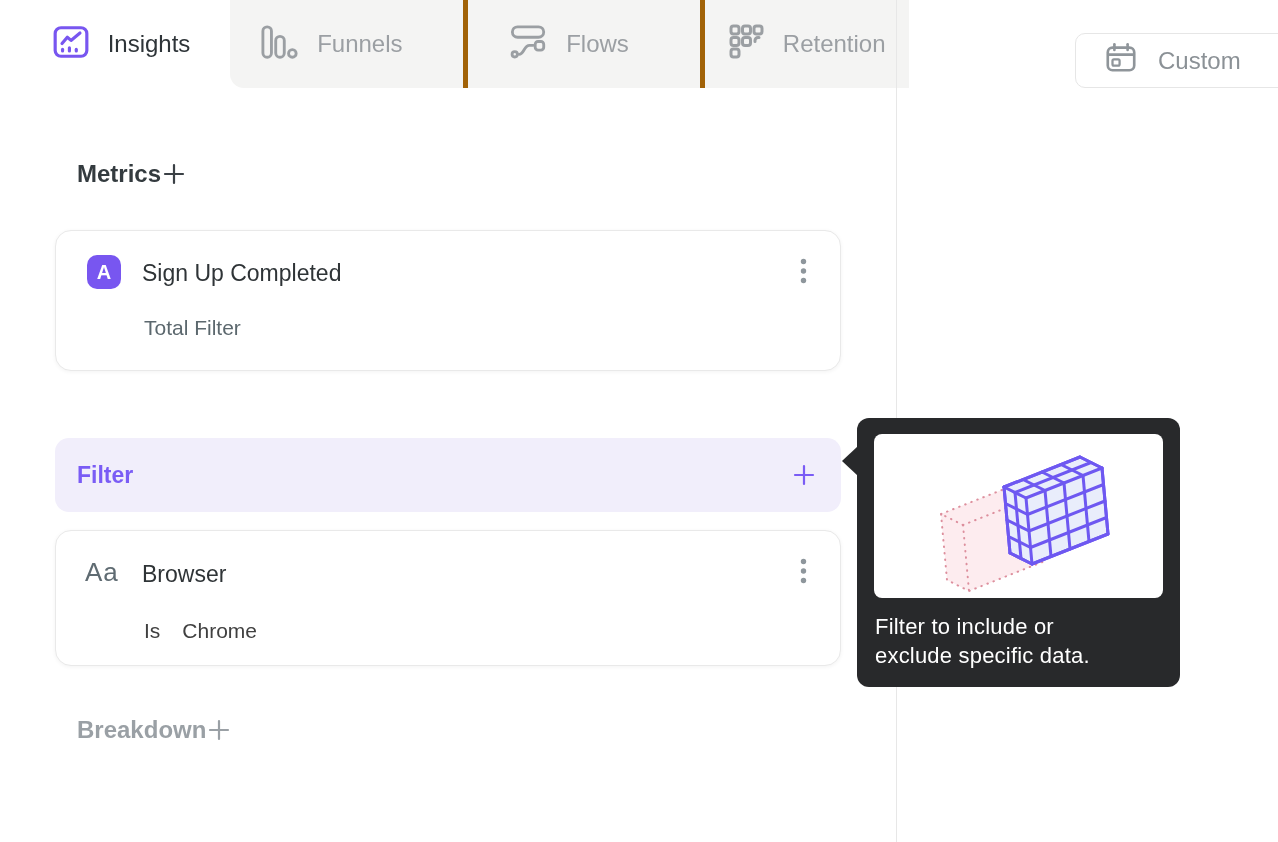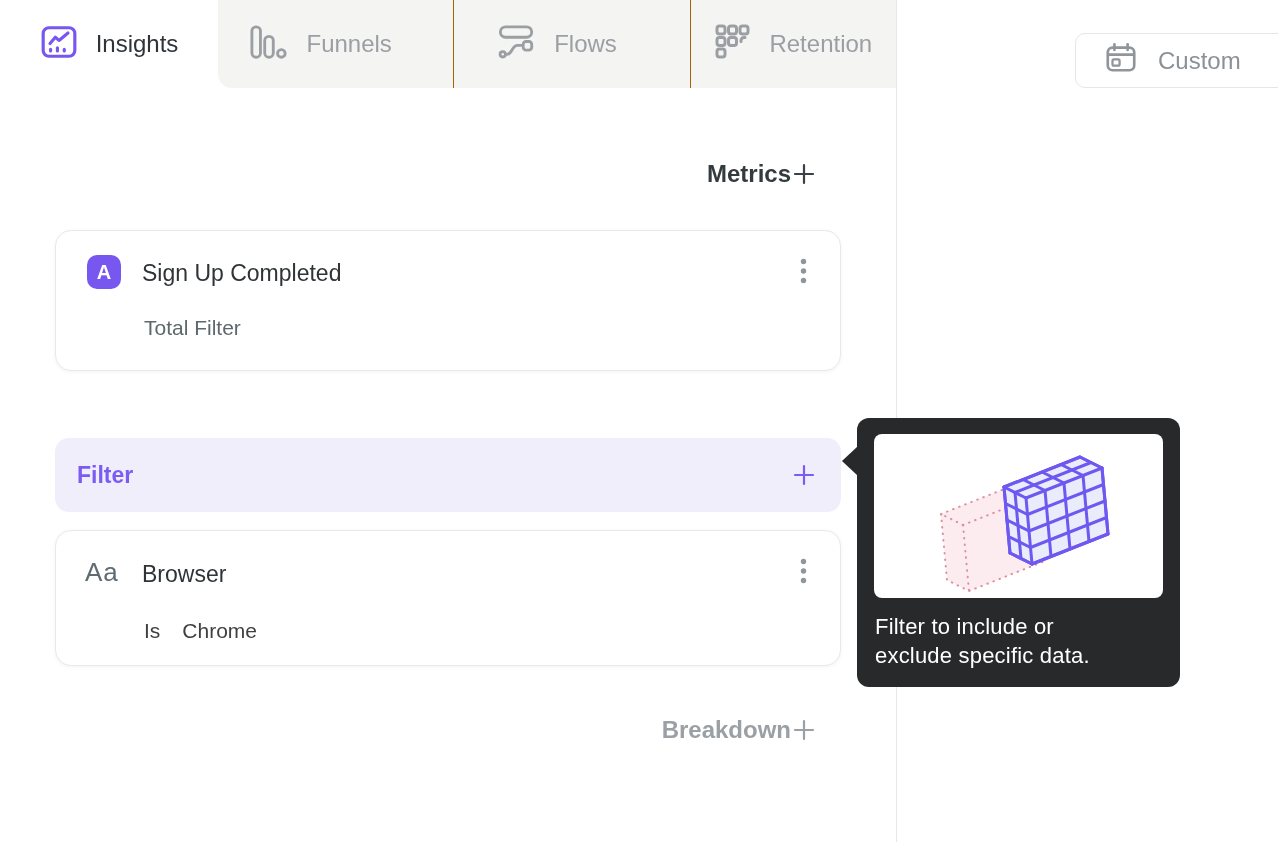--- a/index.html
+++ b/index.html
@@ -1,41 +1,41 @@
 <!DOCTYPE html>
 <html><head>
 <meta charset="utf-8">
 <style>
   * { margin:0; padding:0; box-sizing:border-box; }
   html,body { width:1278px; height:842px; background:#fff; font-family:"Liberation Sans", sans-serif; }
   #app { position:relative; width:1278px; height:842px; overflow:hidden; background:#fff; }
 
   
-  .tabbar { position:absolute; top:0; left:0; width:897px; height:88px; display:flex; }
+  .tabbar { position:absolute; top:0; left:12px; width:897px; height:88px; display:flex; }
   .tab { display:flex; align-items:center; justify-content:center; gap:18px; cursor:pointer; }
   .tab-active { width:218px; background:#fff; }
   .tab-gray-group { width:679px; display:flex; background:#f4f4f3; border-bottom-left-radius:14px;gap:29px; }
   .tab-inactive { flex:1; }
-  .tab-inactive + .tab-inactive { border-left:1px solid #a16207; }
+  .tab-inactive + .tab-inactive { border-left:5px solid #a16207; }
   .tab-label { font-size:24px; }
   .tab-active .tab-label { color:#2e3438; font-weight:500; }
   .tab-inactive .tab-label { color:#9b9fa3; font-weight:400; }
 
   .vdivider { position:absolute; left:896px; top:0; width:1px; height:842px; background:#e7e7e7; }
 
   
   .custom-btn { position:absolute; left:1075px; top:33px; height:55px; width:240px;
     background:#fff; border:1px solid #e6e6e6; border-radius:10px;
     display:flex; align-items:center; padding-left:28px; gap:20px; cursor:pointer; }
   .custom-btn span { font-size:24px; color:#8b9196; }
 
   
   .panel { position:absolute; left:55px; top:0; width:786px; }
 
-  .section-head { position:absolute; left:22px; right:24px; display:flex; align-items:center; justify-content:flex-end; }
+  .section-head { position:absolute; left:22px; right:24px; display:flex; align-items:center; justify-content:flex-start; }
   .section-title { font-size:24px; font-weight:700; color:#343b3f; }
   .section-title.gray { color:#9aa0a5; }
   .plus-btn { width:26px; height:26px; background:none; border:none; cursor:pointer; display:flex; align-items:center; justify-content:center; }
 
   .card { position:absolute; left:0; width:786px; background:#fff; border:1px solid #e9e9e9; border-radius:16px;
     box-shadow:0 1px 4px rgba(0,0,0,.05); cursor:pointer; }
   .badge-a { position:absolute; left:31px; top:24px; width:34px; height:34px; border-radius:10px;
     background:#7856f0; color:#fff; font-size:20px; font-weight:700; display:flex; align-items:center; justify-content:center; }
   .card-title { position:absolute; left:86px; top:29px; font-size:23px; font-weight:500; color:#2f3437; }
   .card-sub { position:absolute; left:88px; top:85px; font-size:21px; color:#5c686e; }

